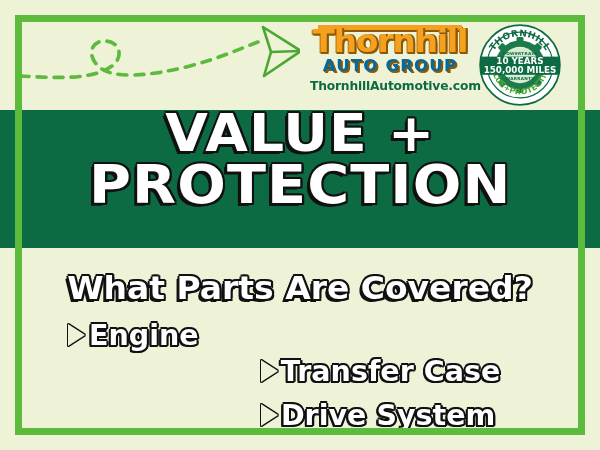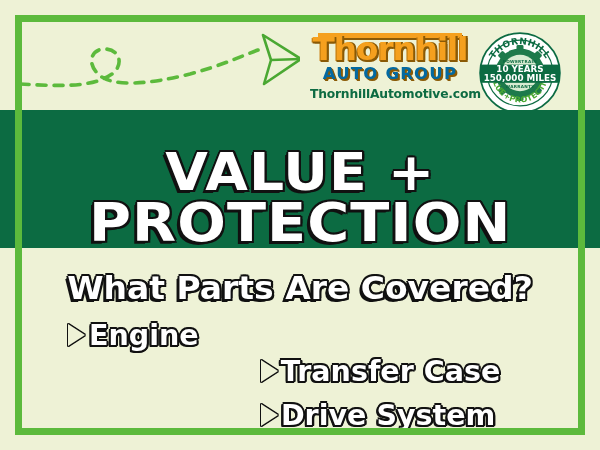--- a/index.html
+++ b/index.html
@@ -20,21 +20,21 @@
   #frame{
     position:absolute;
     left:15px; top:15px; right:15px; bottom:15px;
     border:7px solid #5cba3c;
     pointer-events:none;
     z-index:6;
   }
 
   
   #top{
-    position:absolute; left:0; top:8px; width:600px; height:110px;
+    position:absolute; left:0; top:0; width:600px; height:110px;
     z-index:3;
   }
   #plane-path{ position:absolute; left:20px; top:14px; }
 
   #logo{
     position:absolute; left:310px; top:26px; width:160px; text-align:center;
     z-index:8;
   }
   .logo-word{
     font-family:"DejaVu Sans", sans-serif;
@@ -89,21 +89,21 @@
     position:absolute; left:0; top:110px; width:600px; height:138px;
     z-index:5; pointer-events:none;
   }
   #band-stripes .s{
     position:absolute; top:0; width:7px; height:138px; background:#5cba3c;
   }
 
   #headline{
     position:absolute; left:0; top:110px; width:600px; height:138px;
     z-index:7;
-    display:flex; flex-direction:column; align-items:center; justify-content:flex-end;
+    display:flex; flex-direction:column; align-items:center; justify-content:flex-start;
   }
   .hl{
     font-family:"DejaVu Sans", sans-serif;
     font-weight:bold;
     color:#ffffff;
     line-height:0.9;
     letter-spacing:1px;
     transform:scaleX(1.06);
     text-shadow:
       -2px 2px 0 #111, -1px 1px 0 #111, -3px 3px 0 #111,

